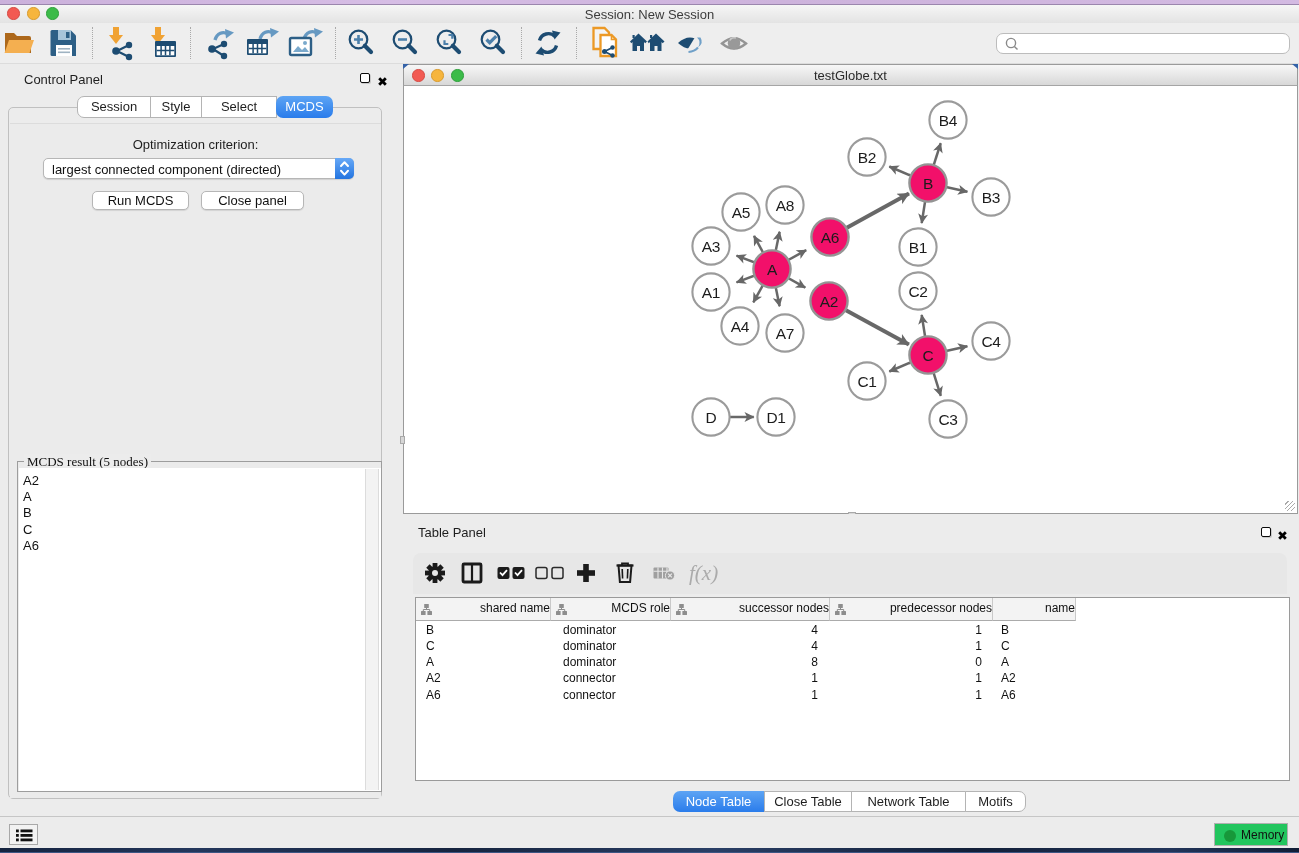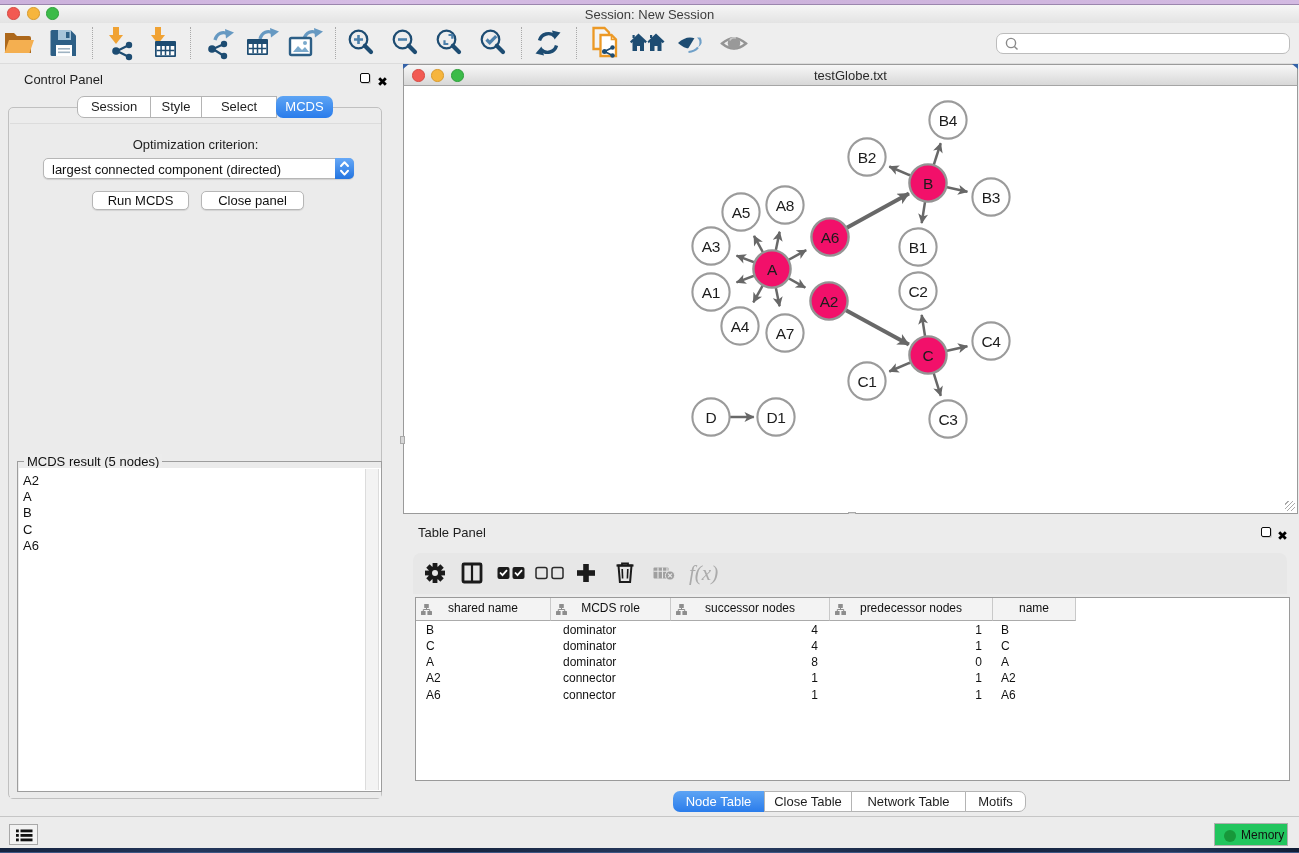--- a/index.html
+++ b/index.html
@@ -54,21 +54,21 @@
 #combo .spin { position:absolute; right:-1px; top:-1px; width:19px; height:21px;
   background:linear-gradient(#67a9f7,#2374e0); border-radius:0 5px 5px 0; }
 .btn { position:absolute; top:127px; height:19px; background:#fff; border:1px solid #b6b6b6;
   border-radius:5px; font-size:13px; color:#111; text-align:center; line-height:17px;
   box-shadow:0 1px 1px rgba(0,0,0,0.10); }
 #btnRun { left:92px; width:97px; }
 #btnClose { left:201px; width:103px; }
 #fieldset { position:absolute; left:17px; top:397px; width:365px; height:331px;
   border:1px solid #9d9d9d; }
 #fsTitle { position:absolute; left:6px; top:-8px; background:#ececec; padding:0 3px;
-  font-size:13px; color:#111; }
+  font-size:13px; color:#111;font-family:Liberation Serif, serif; }
 #fsList { position:absolute; left:1px; top:6px; width:362px; height:323px; background:#fff;
   font-size:13px; color:#111; }
 #fsList .li { position:absolute; left:4px; }
 #fsScroll { position:absolute; right:2px; top:1px; width:14px; height:321px;
   background:#f3f3f3; border-left:1px solid #dcdcdc; border-right:1px solid #dcdcdc; }
 
 
 #netbar { left:403px; top:64px; width:895px; height:22px;
   background:linear-gradient(#f7f7f7,#d8d8d8); border:1px solid #9a9a9a; border-bottom:1px solid #a5a5a5;text-decoration:underline; }
 #netbar .t1 { left:8px; top:4px; background:#f25a52; border:1px solid #d64b44; }
@@ -82,21 +82,21 @@
 #tp { left:391px; top:514px; width:908px; height:302px; background:#ececec; }
 #tpTitle { position:absolute; left:27px; top:11px; font-size:13px; color:#1e1e1e; }
 #tpFloat { position:absolute; left:870px; top:13px; width:10px; height:10px;
   border:1.5px solid #0a0a0a; border-radius:2px; background:#fff; box-shadow:1px 1px 0 #c9c9c9; }
 #tpBar { position:absolute; left:22px; top:39px; width:874px; height:41px;
   background:#e7e7e7; border-radius:8px 8px 0 0; }
 #tbl { position:absolute; left:24px; top:83px; width:875px; height:184px; background:#fff;
   border:1px solid #9a9a9a; font-size:12px; color:#111; }
 .th { position:absolute; top:0; height:23px; background:#f3f3f3; border-right:1px solid #c9c9c9;
   border-bottom:1px solid #ababab; }
-.th span { position:absolute; top:3px; width:100%; text-align:center; }
+.th span { position:absolute; top:3px; width:100%; text-align:right; }
 .trow span { position:absolute; }
 
 
 #btabs { position:absolute; left:282px; top:277px; height:21px; }
 .btab { position:absolute; top:0; height:21px; background:#fff; border:1px solid #b4b4b4;
   font-size:13px; color:#1e1e1e; text-align:center; line-height:19px; }
 #btNode { left:0; width:91px; border-radius:7px 0 0 7px; color:#fff; border:none; line-height:21px;
   background:linear-gradient(#5da4f4,#2a7ceb); }
 #btEdge { left:91px; width:88px; }
 #btNet { left:178px; width:115px; }

